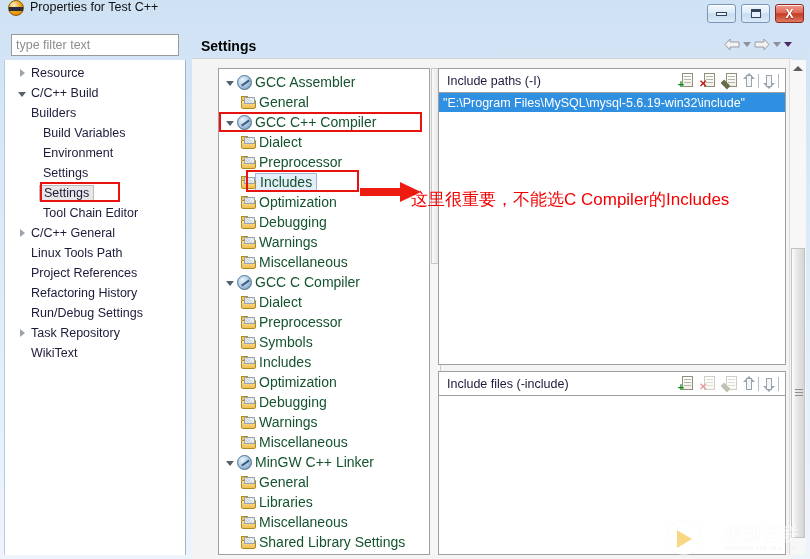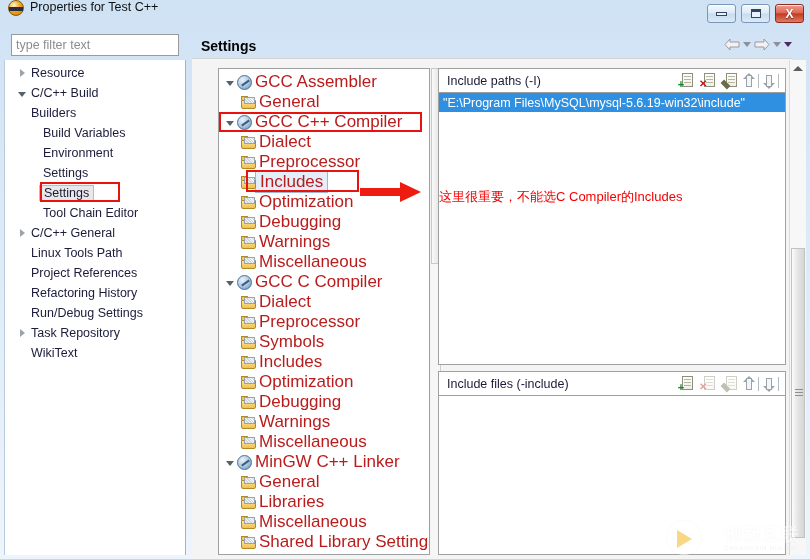--- a/index.html
+++ b/index.html
@@ -159,21 +159,21 @@
   
   .center-tree {
     position: absolute; left: 218px; top: 68px;
     width: 212px; height: 487px;
     background: #fff;
     border: 1px solid #a0a0a0;
     overflow: hidden;
   }
   .ctrow {
     height: 20px; display: flex; align-items: center;
-    white-space: nowrap; font-size: 17px; color: #b91c1c;
+    white-space: nowrap; font-size: 14px; color: #14532d;
     padding-left: 4px;
   }
   .ctrow .cexp { width: 14px; flex: none; display: flex; align-items: center; justify-content: center; }
   .ctrow.child { padding-left: 22px; }
   .ctlabel { padding-left: 3px; }
   .ctrow.sel .ctlabel {
     background: #e4eef8;
     border: 1px solid #9cb8d6;
     padding: 0 4px;
     margin-left: -1px;
@@ -344,22 +344,22 @@
   }
   .sb-grip {
     position: absolute; left: 3px; top: 50%;
     margin-top: -4px; width: 8px; height: 8px;
     background: repeating-linear-gradient(to bottom, #8e8e8e 0px, #8e8e8e 1px, transparent 1px, transparent 3px);
   }
 
   
   .anno-arrow { position: absolute; left: 360px; top: 181px; z-index: 28; }
   .anno-text {
-    position: absolute; left: 439px; top: 188px;
-    color: #f40000; font-size: 13px;
+    position: absolute; left: 411px; top: 188px;
+    color: #f40000; font-size: 17px;
     white-space: nowrap; z-index: 28;
     font-family: "Liberation Sans", sans-serif;
   }
 
   
   .watermark {
     position: absolute; right: 10px; bottom: 4px;
     display: flex; align-items: center; gap: 23px;
     opacity: .55; z-index: 40; pointer-events: none;
   }

